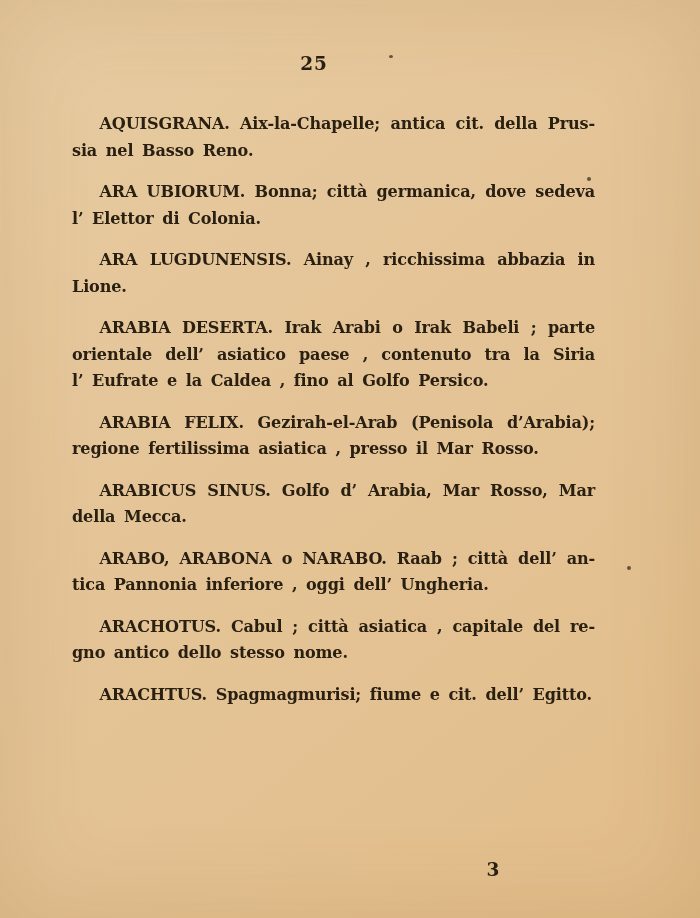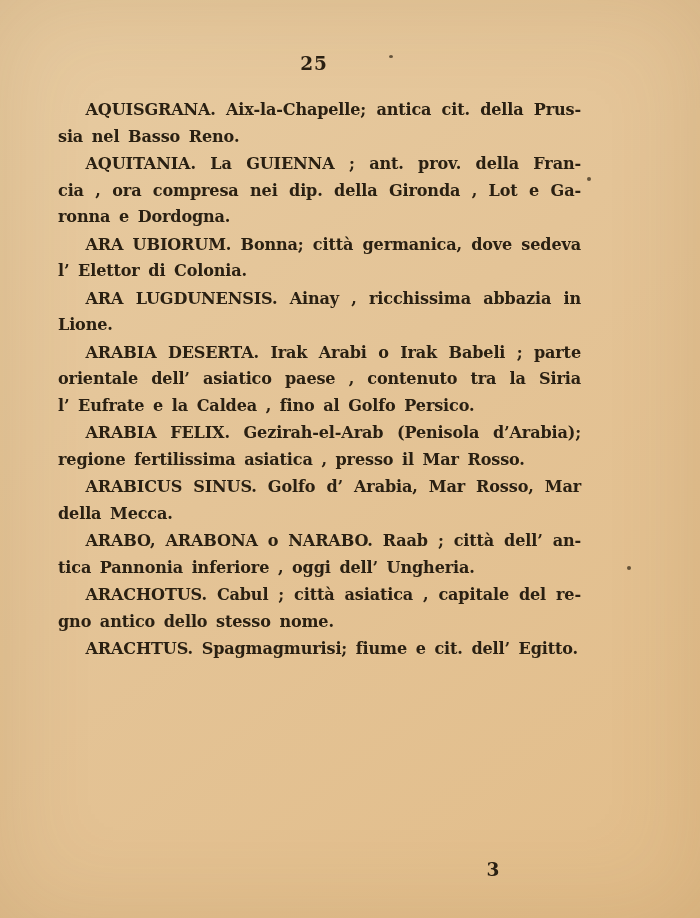--- a/index.html
+++ b/index.html
@@ -22,21 +22,21 @@
     font-size:18.5px;letter-spacing:1px;
   }
   .signature{
     position:absolute;top:859px;left:470px;width:46px;
     text-align:center;
     font-size:18.5px;
   }
   .text-block{
     position:absolute;top:95px;left:57px;width:570px;
   }
-  .entry{margin:1px;padding:0;}
+  .entry{margin:15px;padding:0;}
   .text-line{
     box-sizing:border-box;
     width:570px;height:26.5px;line-height:26.5px;
     font-size:17.5px;
     letter-spacing:-0.15px;
     word-spacing:1.5px;
     transform:scaleX(0.9175);
     transform-origin:0 50%;
     white-space:nowrap;
     overflow:visible;
@@ -60,25 +60,20 @@
 </head>
 <body>
 
 <div class="page">
   <div class="page-number">25</div>
 
   <div class="text-block">
       <div class="entry">
         <div class="text-line fill indent">AQUISGRANA. Aix-la-Chapelle; antica cit. della Prus-</div>
         <div class="text-line end">sia nel Basso Reno.</div>
-      </div>
-      <div class="entry">
-        <div class="text-line fill indent">AQUITANIA. La GUIENNA ; ant. prov. della Fran-</div>
-        <div class="text-line fill">cia , ora compresa nei dip. della Gironda , Lot e Ga-</div>
-        <div class="text-line end">ronna e Dordogna.</div>
       </div>
       <div class="entry">
         <div class="text-line fill indent">ARA UBIORUM. Bonna; città germanica, dove sedeva</div>
         <div class="text-line end">l’ Elettor di Colonia.</div>
       </div>
       <div class="entry">
         <div class="text-line fill indent">ARA LUGDUNENSIS. Ainay , ricchissima abbazia in</div>
         <div class="text-line end">Lione.</div>
       </div>
       <div class="entry">

